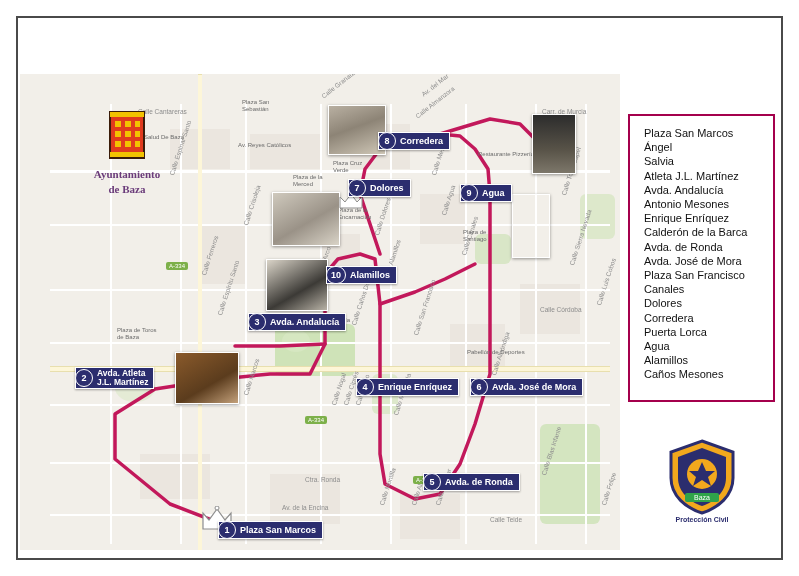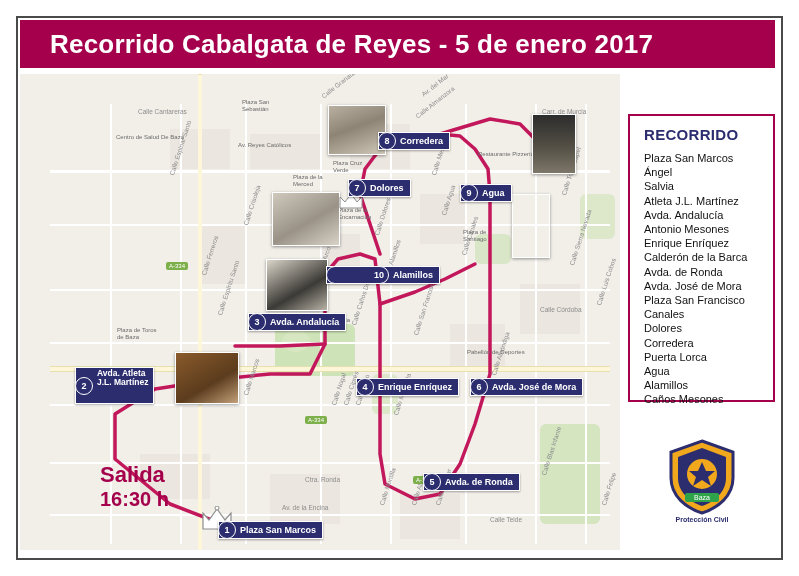--- a/index.html
+++ b/index.html
@@ -55,21 +55,21 @@
   }
   .chip .num{
     width:16px;height:16px;flex:0 0 16px;border-radius:50%;
     background:#2b2d6e;color:#ffffff;font-size:9px;font-weight:bold;
     display:flex;align-items:center;justify-content:center;
     border:1px solid #ffffff;margin-left:-1px;
   }
   .chip .txt{
     color:#ffffff;font-size:9px;font-weight:bold;padding:0 6px 0 4px;white-space:nowrap;
   }
-  .chip.two .txt{line-height:9px;padding:1px 5px 16px 4px;font-size:8.5px;}
+  .chip.two .txt{line-height:9px;padding:1px 5px 1px 4px;font-size:8.5px;}
   .chip.two{height:auto;align-items:center;}
   
   .photo{position:absolute;border:1px solid #ffffff;box-shadow:0 1px 3px rgba(0,0,0,.4);overflow:hidden;}
   
   #salida{position:absolute;left:80px;top:388px;color:#a4004c;font-weight:bold;}
   #salida .l1{font-size:22px;}
   #salida .l2{font-size:20px;}
   
   #ayto{position:absolute;left:48px;top:34px;width:118px;text-align:center;}
   #ayto .cap{color:#6a3b7a;font-size:11px;font-weight:bold;line-height:13px;margin-top:2px;font-family:"Liberation Serif",serif;}
@@ -93,23 +93,20 @@
     position:absolute;left:0;top:78px;width:78px;text-align:center;
     font-size:7px;color:#2b2d6e;font-weight:bold;
   }
 </style>
 </head>
 <body>
 
 <div id="poster">
   <div id="frame"></div>
 
-  <div id="titlebar">
-    <div id="title">Recorrido Cabalgata de Reyes - 5 de enero 2017</div>
-  </div>
 
   <div id="map">
 
     <div class="green" style="left:255px;top:250px;width:80px;height:52px;"></div>
     <div class="greenblob" style="left:262px;top:256px;width:28px;height:22px;opacity:.7;"></div>
     <div class="green" style="left:520px;top:350px;width:60px;height:100px;opacity:.85;"></div>
     <div class="green" style="left:455px;top:160px;width:36px;height:30px;opacity:.7;"></div>
     <div class="greenblob" style="left:95px;top:300px;width:40px;height:28px;opacity:.55;"></div>
     <div class="green" style="left:352px;top:300px;width:26px;height:40px;opacity:.6;"></div>
     <div class="green" style="left:560px;top:120px;width:35px;height:45px;opacity:.6;"></div>
@@ -213,25 +210,41 @@
     <div class="photo" style="left:155px;top:278px;width:62px;height:50px;background:linear-gradient(150deg,#8a5a2b 0%,#5b3c1d 60%,#c3a07a 100%);"></div>
 
     <svg style="position:absolute;left:318px;top:117px;width:26px;height:20px;" viewBox="0 0 26 20">
       <path d="M2 17 L2 6 L7 11 L13 3 L19 11 L24 6 L24 17 Z" fill="#ffffff" stroke="#8e8e8e" stroke-width="1"></path>
     </svg>
     <svg style="position:absolute;left:180px;top:432px;width:34px;height:26px;" viewBox="0 0 34 26">
       <path d="M3 23 L3 7 L9 14 L17 3 L25 14 L31 7 L31 23 Z" fill="#ffffff" stroke="#8e8e8e" stroke-width="1.2"></path>
       <circle cx="17" cy="2" r="2" fill="#ffffff" stroke="#8e8e8e" stroke-width="1"></circle>
     </svg>
 
-
-    <div id="salida">
-      <div class="l1">Salida</div>
-      <div class="l2">16:30 h</div>
-    </div>
+    <div id="ayto">
+      <svg style="width:52px;height:54px;" viewBox="0 0 52 54">
+        <rect x="9" y="4" width="34" height="46" fill="#e03a1e" stroke="#3a1c0a" stroke-width="2"></rect>
+        <path d="M9 4 h34 v5 h-34z" fill="#f2c200"></path>
+        <g fill="#f2c200">
+          <rect x="14" y="13" width="6" height="6"></rect>
+            <rect x="24" y="13" width="6" height="6"></rect>
+            <rect x="34" y="13" width="5" height="6"></rect>
+          <rect x="14" y="23" width="6" height="6"></rect>
+            <rect x="24" y="23" width="6" height="6"></rect>
+            <rect x="34" y="23" width="5" height="6"></rect>
+          <rect x="14" y="33" width="6" height="6"></rect>
+            <rect x="24" y="33" width="6" height="6"></rect>
+            <rect x="34" y="33" width="5" height="6"></rect>
+          <rect x="9" y="44" width="34" height="5"></rect>
+        </g>
+      </svg>
+      <div class="cap">Ayuntamiento</div>
+      <div class="cap">de Baza</div>
+    </div>
+
 
     <div class="chip" style="left:198px;top:447px;">
       <div class="num">1</div>
       <div class="txt">Plaza  San Marcos</div>
     </div>
 
     <div class="chip two" style="left:55px;top:293px;">
       <div class="num">2</div>
       <div class="txt" style="white-space:pre-line;">Avda. Atleta
 J.L. Martínez</div>
@@ -266,28 +279,27 @@
       <div class="num">8</div>
       <div class="txt">Corredera</div>
     </div>
 
     <div class="chip" style="left:440px;top:110px;">
       <div class="num">9</div>
       <div class="txt">Agua</div>
     </div>
 
     <div class="chip" style="left:306px;top:192px;">
-      <div class="num" style="width:18px;flex:0 0 18px;border-radius:9px;padding-left:43px;">10</div>
+      <div class="num" style="width:18px;flex:0 0 18px;border-radius:9px;">10</div>
       <div class="txt">Alamillos</div>
     </div>
 
   </div>
 
   <div id="legend">
-    <h2>RECORRIDO</h2>
     <ul>
       <li>Plaza San Marcos</li>
       <li>Ángel</li>
       <li>Salvia</li>
       <li>Atleta J.L. Martínez</li>
       <li>Avda. Andalucía</li>
       <li>Antonio Mesones</li>
       <li>Enrique Enríquez</li>
       <li>Calderón de la Barca</li>
       <li>Avda. de Ronda</li>

